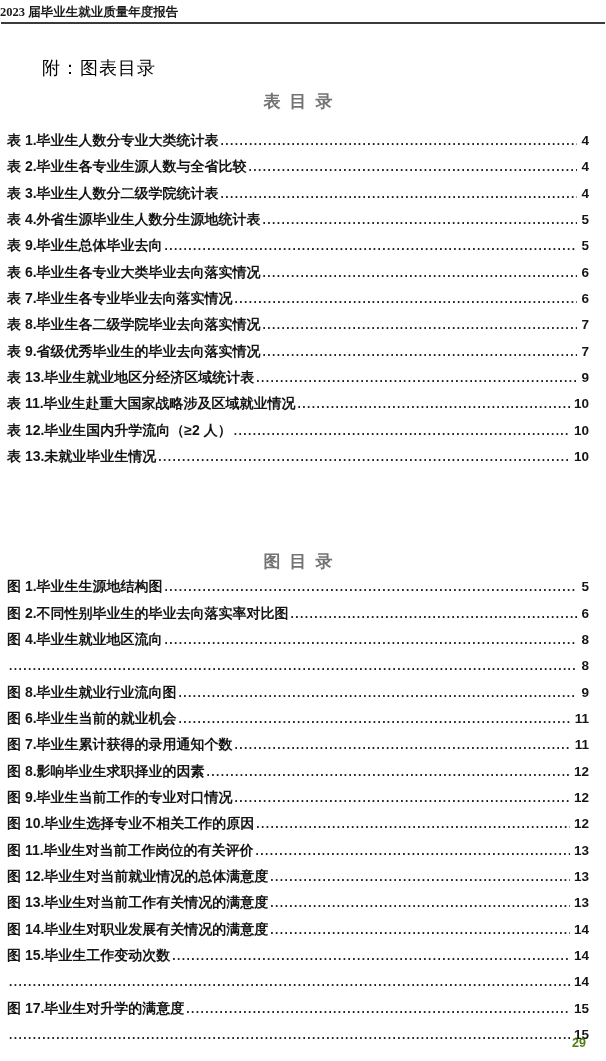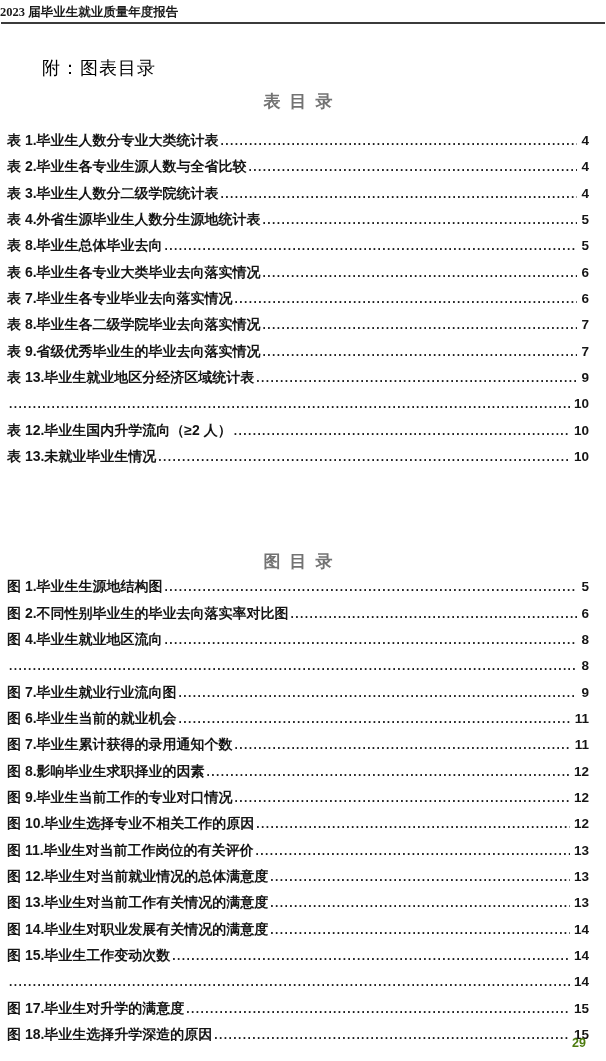--- a/index.html
+++ b/index.html
@@ -123,21 +123,21 @@
         <span class="toc-label">表 3.毕业生人数分二级学院统计表</span>
         <span class="dot-leader" aria-hidden="true">....................................................................................................................................................................................................................................................................</span>
         <span class="toc-page">4</span>
       </div>
       <div class="toc-row">
         <span class="toc-label">表 4.外省生源毕业生人数分生源地统计表</span>
         <span class="dot-leader" aria-hidden="true">....................................................................................................................................................................................................................................................................</span>
         <span class="toc-page">5</span>
       </div>
       <div class="toc-row">
-        <span class="toc-label">表 8.毕业生总体毕业去向</span>
+        <span class="toc-label">表 9.毕业生总体毕业去向</span>
         <span class="dot-leader" aria-hidden="true">....................................................................................................................................................................................................................................................................</span>
         <span class="toc-page">5</span>
       </div>
       <div class="toc-row">
         <span class="toc-label">表 6.毕业生各专业大类毕业去向落实情况</span>
         <span class="dot-leader" aria-hidden="true">....................................................................................................................................................................................................................................................................</span>
         <span class="toc-page">6</span>
       </div>
       <div class="toc-row">
         <span class="toc-label">表 7.毕业生各专业毕业去向落实情况</span>
@@ -153,20 +153,21 @@
         <span class="toc-label">表 9.省级优秀毕业生的毕业去向落实情况</span>
         <span class="dot-leader" aria-hidden="true">....................................................................................................................................................................................................................................................................</span>
         <span class="toc-page">7</span>
       </div>
       <div class="toc-row">
         <span class="toc-label">表 13.毕业生就业地区分经济区域统计表</span>
         <span class="dot-leader" aria-hidden="true">....................................................................................................................................................................................................................................................................</span>
         <span class="toc-page">9</span>
       </div>
       <div class="toc-row">
+        <span class="toc-label">表 11.毕业生赴重大国家战略涉及区域就业情况</span>
         <span class="dot-leader" aria-hidden="true">....................................................................................................................................................................................................................................................................</span>
         <span class="toc-page">10</span>
       </div>
       <div class="toc-row">
         <span class="toc-label">表 12.毕业生国内升学流向（≥2 人）</span>
         <span class="dot-leader" aria-hidden="true">....................................................................................................................................................................................................................................................................</span>
         <span class="toc-page">10</span>
       </div>
       <div class="toc-row">
         <span class="toc-label">表 13.未就业毕业生情况</span>
@@ -191,21 +192,21 @@
       <div class="toc-row">
         <span class="toc-label">图 4.毕业生就业地区流向</span>
         <span class="dot-leader" aria-hidden="true">....................................................................................................................................................................................................................................................................</span>
         <span class="toc-page">8</span>
       </div>
       <div class="toc-row">
         <span class="dot-leader" aria-hidden="true">....................................................................................................................................................................................................................................................................</span>
         <span class="toc-page">8</span>
       </div>
       <div class="toc-row">
-        <span class="toc-label">图 7.毕业生就业行业流向图</span>
+        <span class="toc-label">图 8.毕业生就业行业流向图</span>
         <span class="dot-leader" aria-hidden="true">....................................................................................................................................................................................................................................................................</span>
         <span class="toc-page">9</span>
       </div>
       <div class="toc-row">
         <span class="toc-label">图 6.毕业生当前的就业机会</span>
         <span class="dot-leader" aria-hidden="true">....................................................................................................................................................................................................................................................................</span>
         <span class="toc-page">11</span>
       </div>
       <div class="toc-row">
         <span class="toc-label">图 7.毕业生累计获得的录用通知个数</span>
@@ -255,21 +256,20 @@
       <div class="toc-row">
         <span class="dot-leader" aria-hidden="true">....................................................................................................................................................................................................................................................................</span>
         <span class="toc-page">14</span>
       </div>
       <div class="toc-row">
         <span class="toc-label">图 17.毕业生对升学的满意度</span>
         <span class="dot-leader" aria-hidden="true">....................................................................................................................................................................................................................................................................</span>
         <span class="toc-page">15</span>
       </div>
       <div class="toc-row">
-        <span class="toc-label">图 18.毕业生选择升学深造的原因</span>
         <span class="dot-leader" aria-hidden="true">....................................................................................................................................................................................................................................................................</span>
         <span class="toc-page">15</span>
       </div>
     </div>
 
 </div>
 
 <div class="page-number">29</div>
 
 </body></html>

